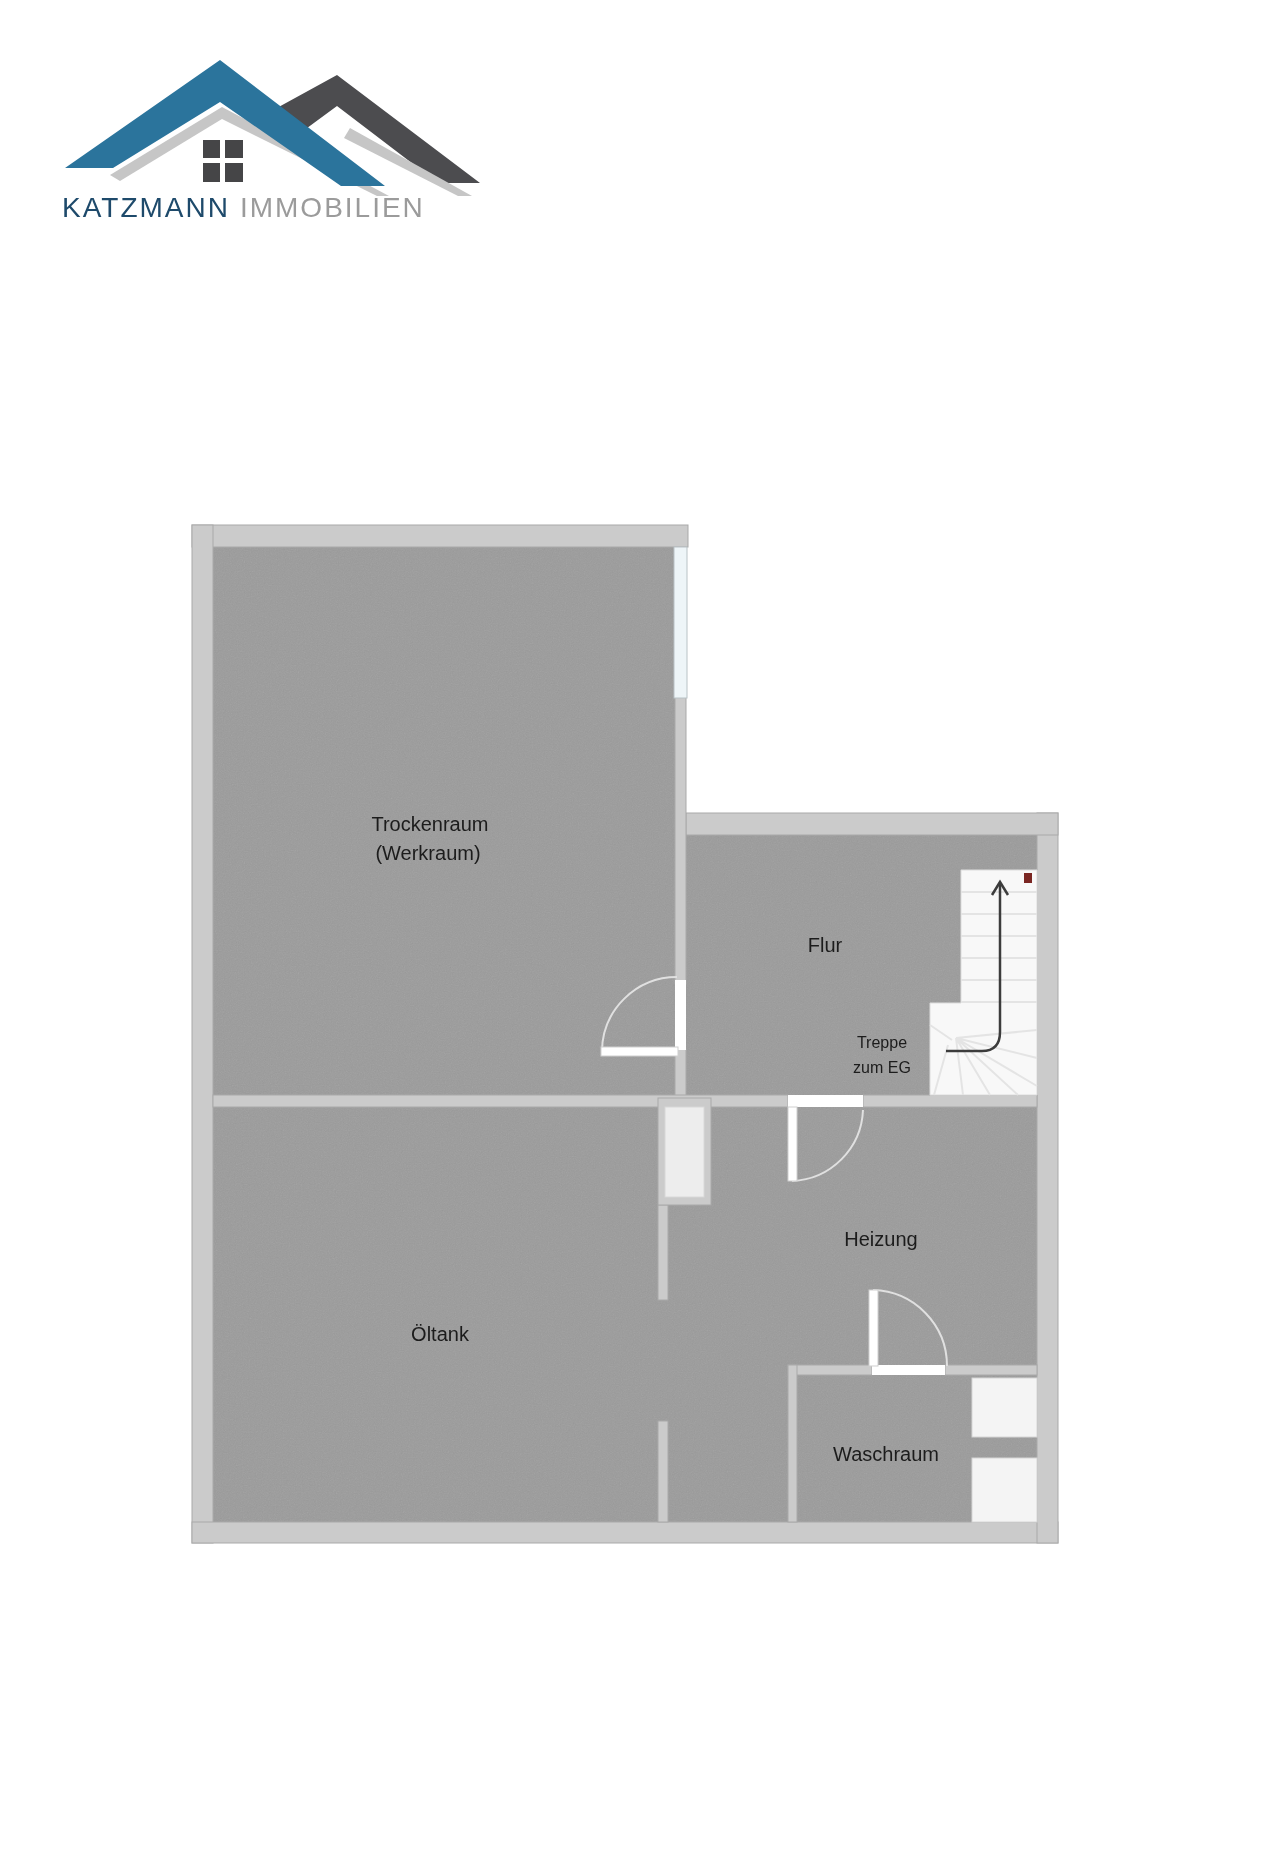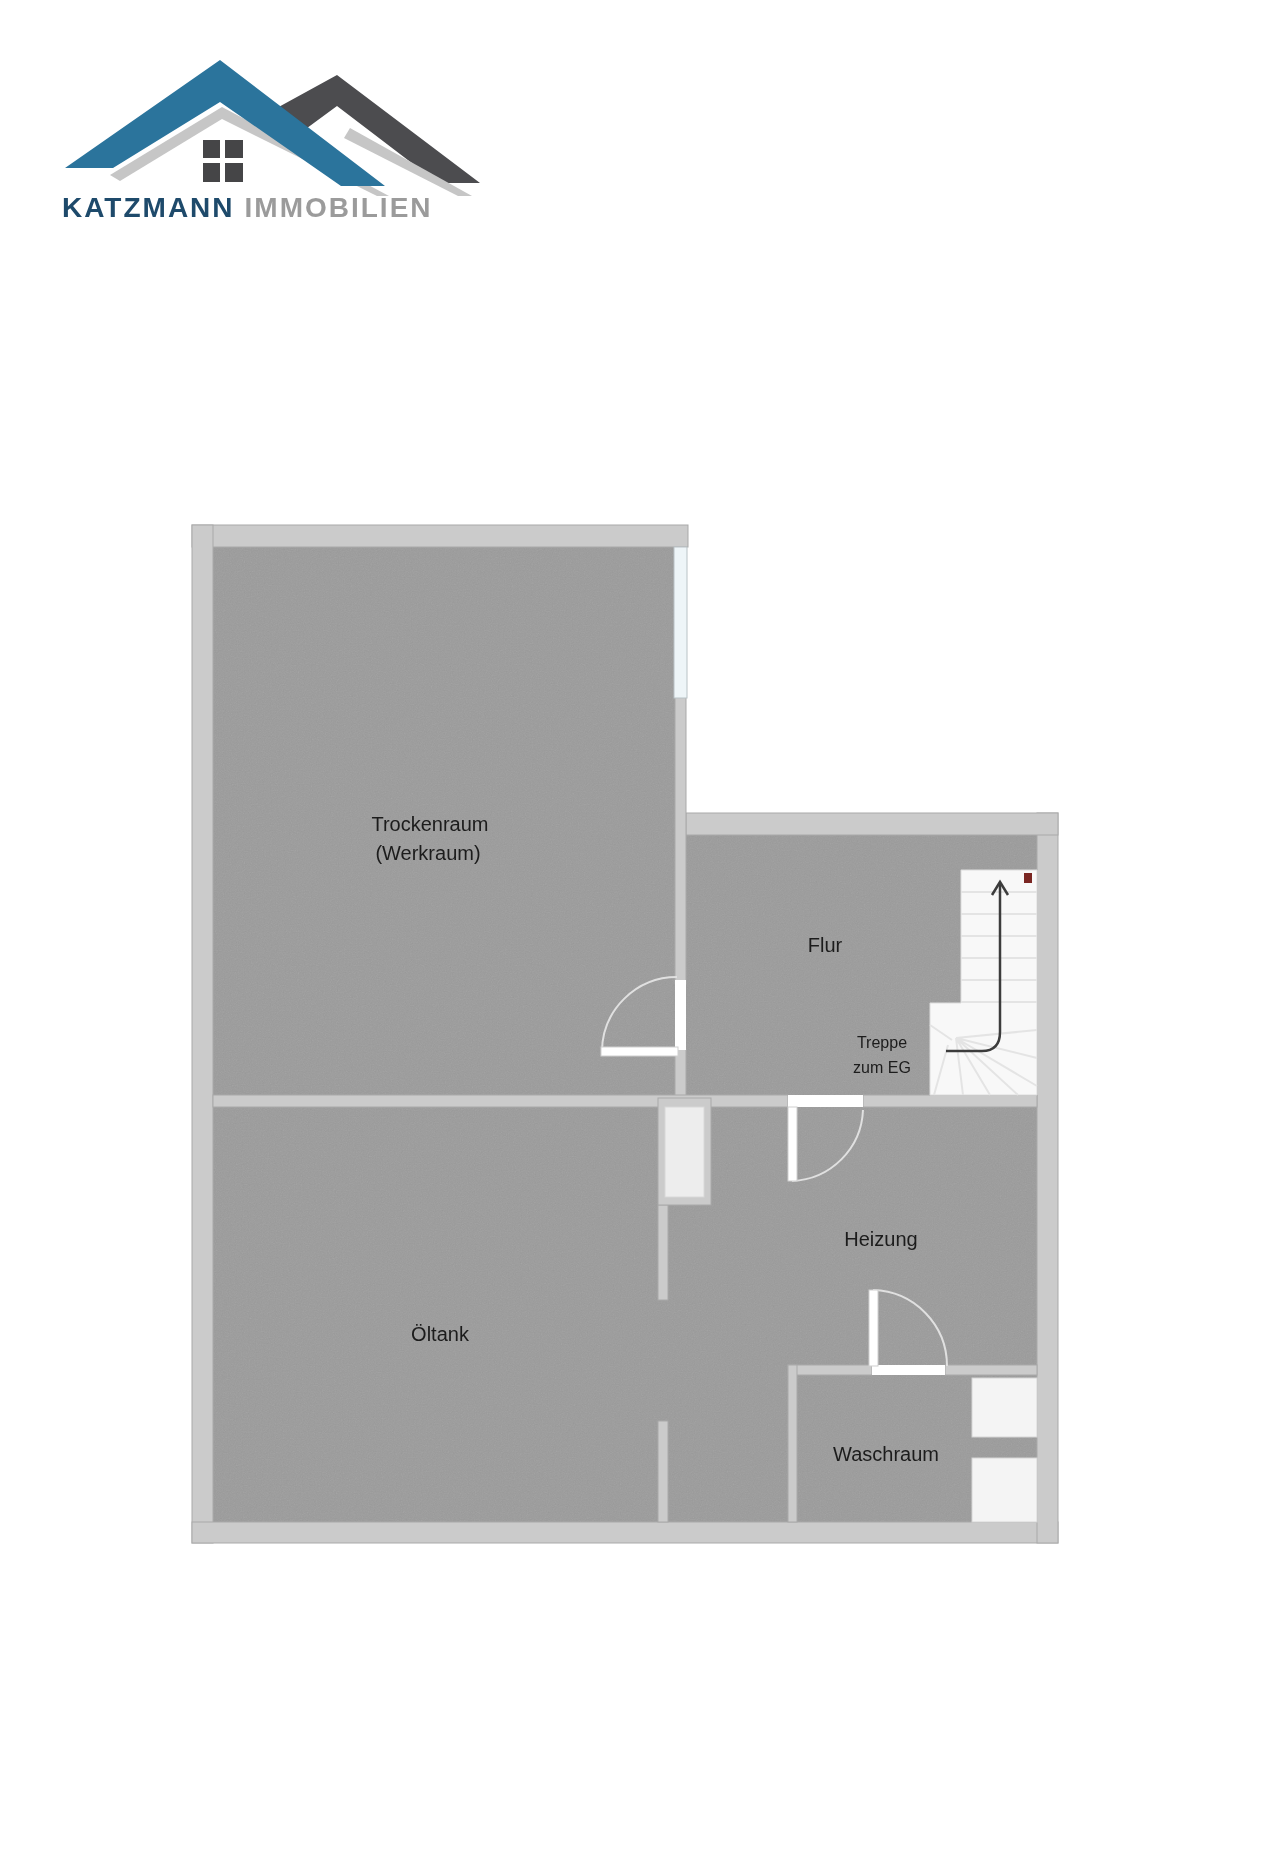--- a/index.html
+++ b/index.html
@@ -23,21 +23,21 @@
   .marker{fill:#7a2622;}
   .window{fill:#eef5f8;stroke:#b9c2c6;stroke-width:1;}
   .chimney-outer{fill:#cbcbcb;stroke:#a9a9a9;stroke-width:1;}
   .chimney-inner{fill:#ededed;stroke:#d8d8d8;stroke-width:1;}
   .fixture{fill:#f4f4f4;stroke:#d6d6d6;stroke-width:1;}
   .label{fill:#1c1c1c;font-size:20px;text-anchor:middle;font-family:"Liberation Sans",sans-serif;}
   .label-small{font-size:16px;}
   
   .logo-text{
     position:absolute;left:62px;top:192px;
-    font-size:28px;font-weight:bold;letter-spacing:2px;
+    font-size:28px;font-weight:normal;letter-spacing:2px;
     white-space:nowrap;
   }
   .logo-text .primary{color:#1e4a6b;}
   .logo-text .secondary{color:#9b9b9b;margin-left:10px;}
 </style>
 </head>
 <body>
 
 <div class="canvas">
 

